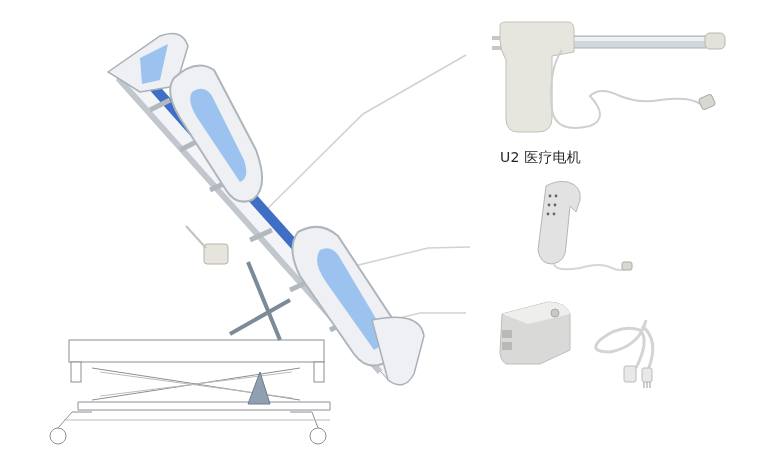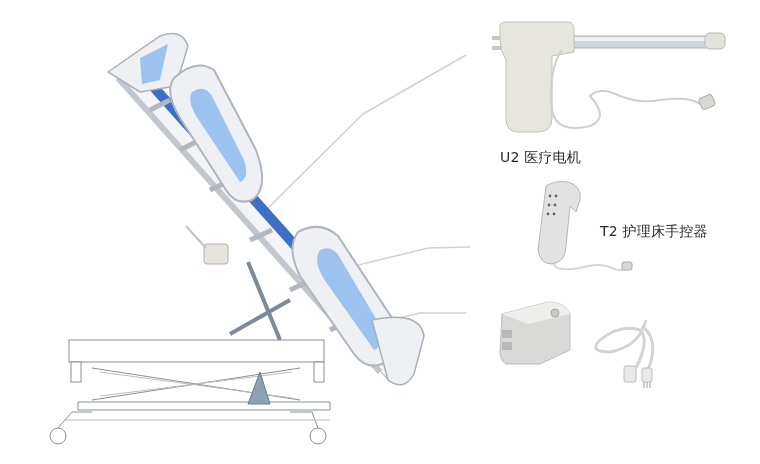--- a/index.html
+++ b/index.html
@@ -107,14 +107,13 @@
       <rect x="502" y="342" width="10" height="8" fill="#b9b9b7"></rect>
       <path d="M646 320 Q640 346 610 352 Q588 352 600 340 Q620 324 640 330 Q650 340 636 368" stroke="#d4d4d4" stroke-width="3" fill="none"></path>
       <path d="M642 326 Q660 340 648 370" stroke="#d4d4d4" stroke-width="3" fill="none"></path>
       <rect x="624" y="366" width="12" height="16" rx="2" fill="#e8e8e8" stroke="#bcbcbc"></rect>
       <rect x="642" y="368" width="10" height="14" rx="2" fill="#e8e8e8" stroke="#bcbcbc"></rect>
       <path d="M644 382 L644 388 M647 382 L647 388 M650 382 L650 388" stroke="#999" stroke-width="1"></path>
     </g>
   </svg>
 
   <div class="label" style="left:500px; top:149px;">U2 医疗电机</div>
-  <div class="label" style="left:600px; top:223px;">T2 护理床手控器</div>
 </div>
 
 </body></html>

